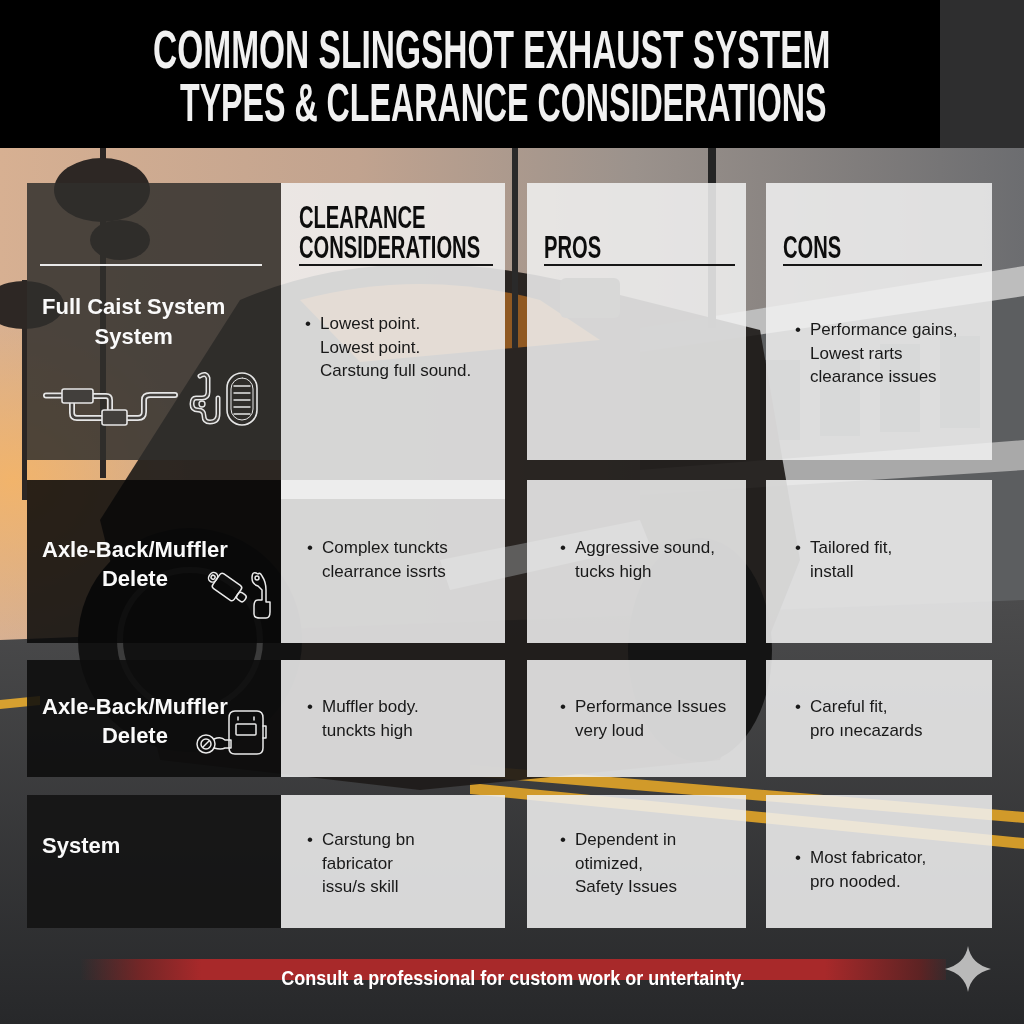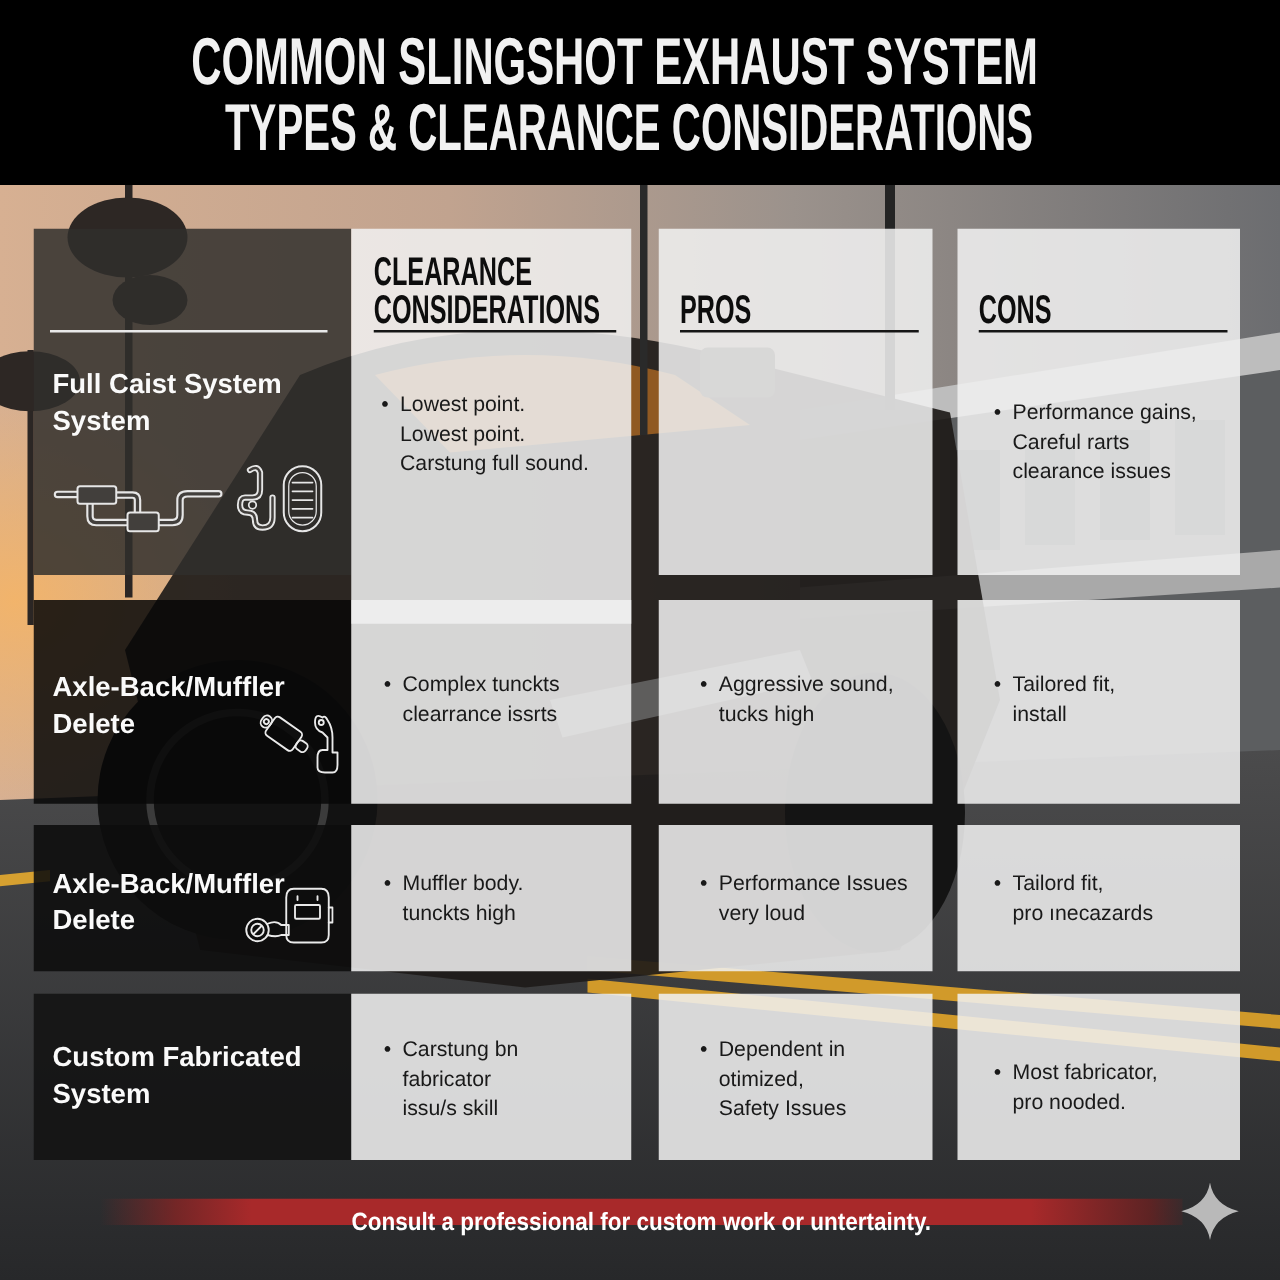--- a/index.html
+++ b/index.html
@@ -1,21 +1,21 @@
 <!DOCTYPE html>
 <html><head>
 <meta charset="utf-8">
 <style>
   html, body { margin:0; padding:0; }
   body {
     width:1024px; height:1024px; position:relative; overflow:hidden;
     background:#2e2e2f; font-family:"Liberation Sans", sans-serif;
   }
   .bg { position:absolute; left:0; top:0; width:1024px; height:1024px; }
-  .header { position:absolute; left:0; top:0; width:1024px; height:148px; background:#000; }
+  .header { position:absolute; left:0; top:0; width:940px; height:148px; background:#000; }
   .title-line {
     position:absolute; font-family:"Liberation Sans", sans-serif; font-weight:700;
     font-size:53px; line-height:53px; color:#f1f1f1; white-space:nowrap;
     transform-origin:left top;
   }
   .t1 { left:153px; top:23px; transform:scaleX(0.632); }
   .t2 { left:180px; top:76px; transform:scaleX(0.607); }
 
   .cell { position:absolute; box-sizing:border-box; }
   .light { background:rgba(240,240,240,0.87); }
@@ -29,21 +29,21 @@
     white-space:nowrap; transform:scaleX(0.63); transform-origin:left top;
   }
   .col-head span { display:block; }
   .underline { position:absolute; height:2px; background:#161616; }
   .white-rule { position:absolute; height:2px; background:#e9e9e9; }
 
   .type-label {
     position:absolute; left:15px; font-weight:700; font-size:22px; line-height:29px;
     color:#fafafa; white-space:nowrap;
   }
-  .type-label span { display:block; }
+  .type-label span { display:block;text-align:center; }
 
   .bullets {
     position:absolute; font-size:17px; line-height:23.5px; color:#191919; white-space:nowrap;
   }
   .bullets .line { display:block; }
   .bullets .dot { position:absolute; left:-15px; top:0; }
 
   .icon-box { position:absolute; }
 
   .banner {
@@ -157,21 +157,21 @@
   <div class="col-head" style="left:17px; top:49px;">PROS</div>
   <div class="underline" style="left:17px; top:81px; width:191px;"></div>
 </div>
 
 <div class="cell light" style="left:766px; top:183px; width:226px; height:277px;">
   <div class="col-head" style="left:17px; top:49px;">CONS</div>
   <div class="underline" style="left:17px; top:81px; width:199px;"></div>
   <div class="bullets" style="left:44px; top:135px;">
     <span class="dot">•</span>
     <span class="line">Performance gains,</span>
-    <span class="line">Careful rarts</span>
+    <span class="line">Lowest rarts</span>
     <span class="line">clearance issues</span>
   </div>
 </div>
 
 <div class="cell dark2" style="left:27px; top:480px; width:254px; height:163px;">
   <div class="type-label" style="top:55px;">
     <span>Axle-Back/Muffler</span>
     <span>Delete</span>
   </div>
   <div class="icon-box" style="left:173px; top:82px; width:78px; height:60px;">
@@ -247,28 +247,27 @@
   <div class="bullets" style="left:48px; top:35px;">
     <span class="dot">•</span>
     <span class="line">Performance Issues</span>
     <span class="line">very loud</span>
   </div>
 </div>
 
 <div class="cell light" style="left:766px; top:660px; width:226px; height:117px;">
   <div class="bullets" style="left:44px; top:35px;">
     <span class="dot">•</span>
-    <span class="line">Tailord fit,</span>
+    <span class="line">Careful fit,</span>
     <span class="line">pro ınecazards</span>
   </div>
 </div>
 
 <div class="cell dark4" style="left:27px; top:795px; width:254px; height:133px;">
   <div class="type-label" style="top:36px;">
-    <span>Custom Fabricated</span>
     <span>System</span>
   </div>
 </div>
 
 <div class="cell light" style="left:281px; top:795px; width:224px; height:133px;">
   <div class="bullets" style="left:41px; top:33px;">
     <span class="dot">•</span>
     <span class="line">Carstung bn</span>
     <span class="line">fabricator</span>
     <span class="line">issu/s skill</span>

